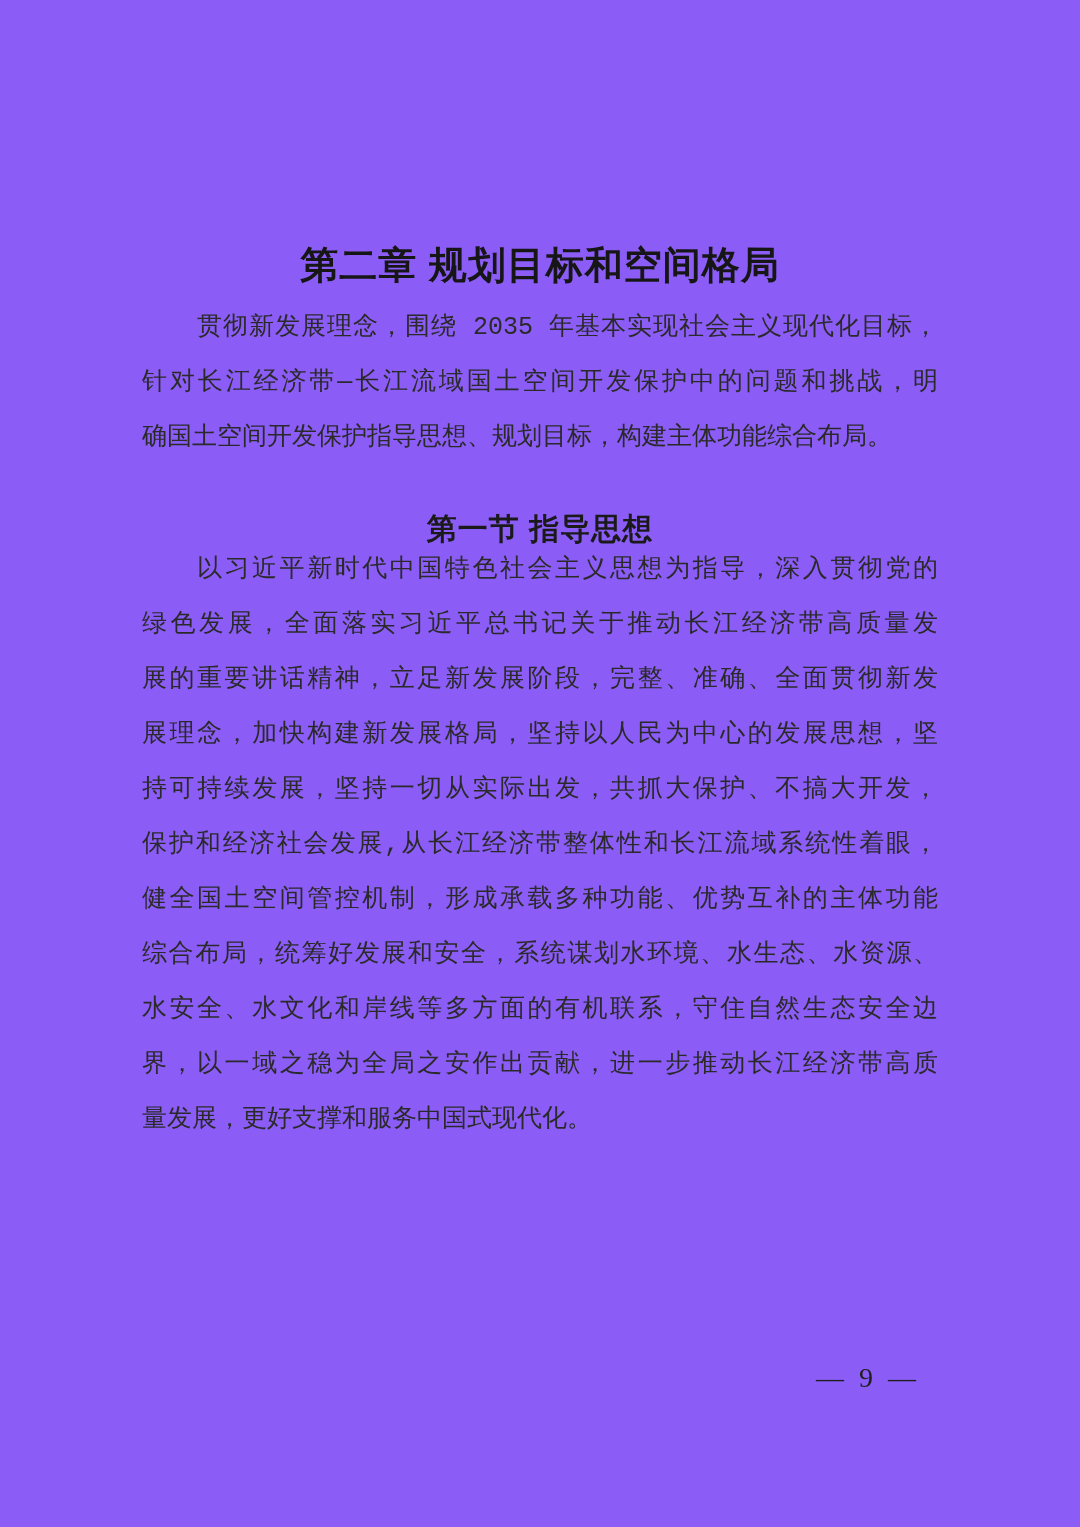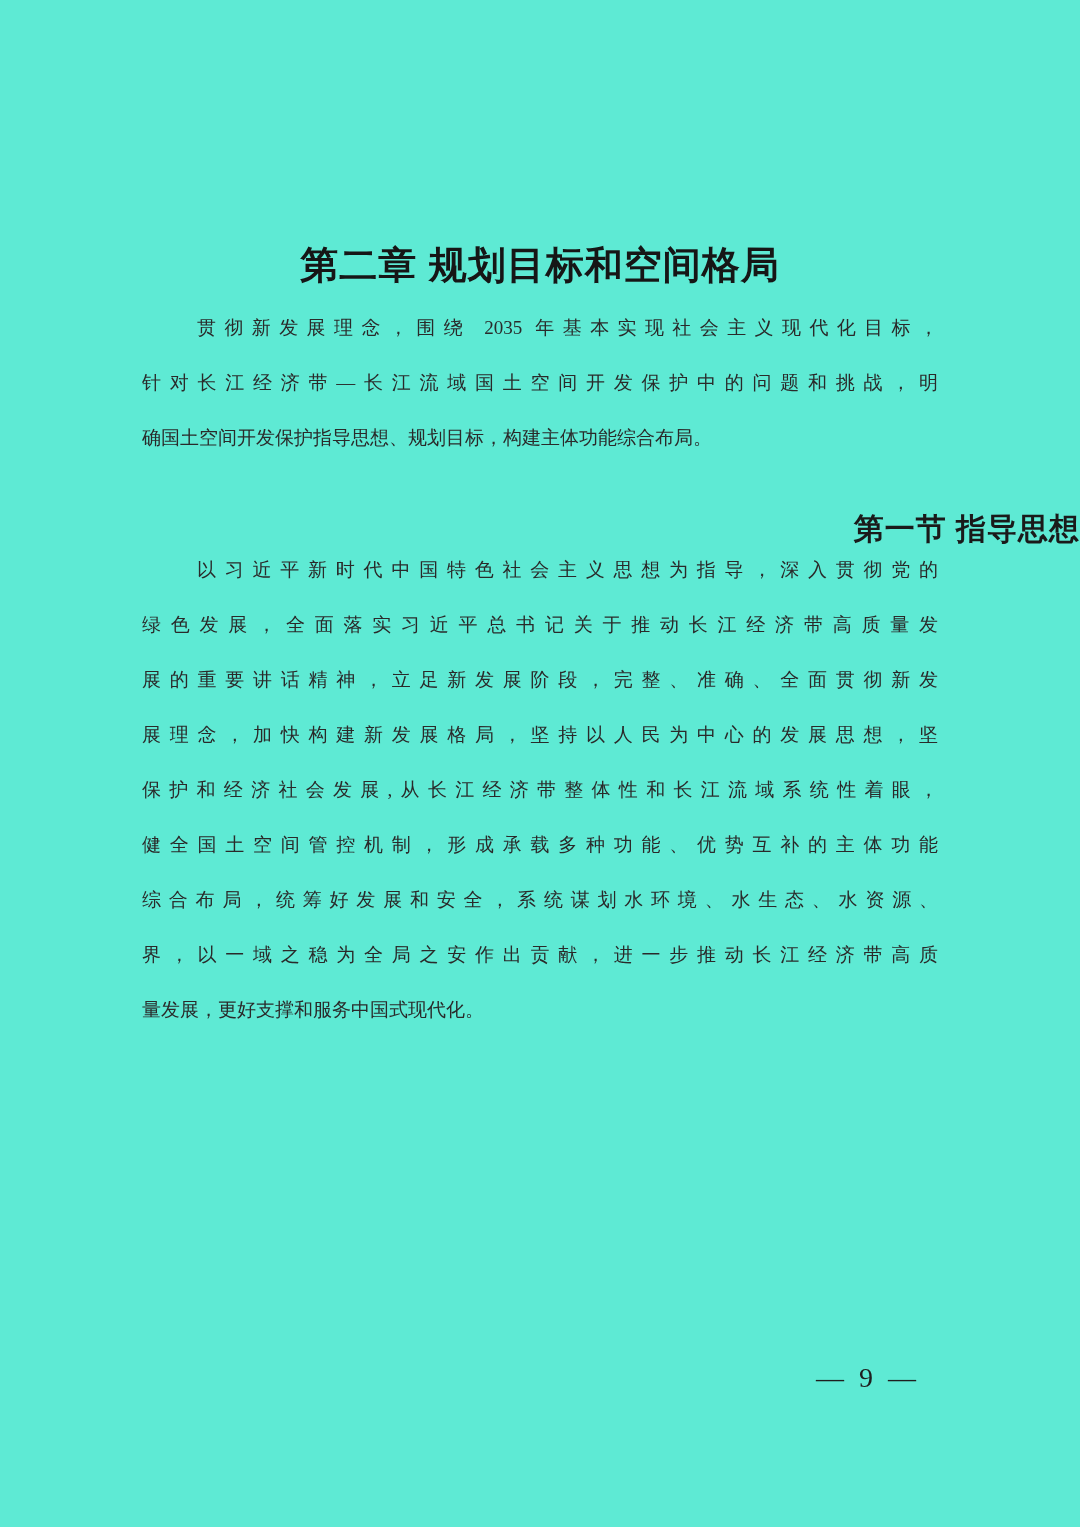--- a/index.html
+++ b/index.html
@@ -5,21 +5,21 @@
   html, body {
     margin: 0;
     padding: 0;
     background: #e8e8e8;
   }
   .page {
     position: relative;
     width: 1080px;
     height: 1527px;
     margin: 0 auto;
-    background: #5eead4;
+    background: #8b5cf6;
     font-family: "Liberation Serif", serif;
     overflow: hidden;
   }
   .chapter-title {
     position: absolute;
     top: 217px;
     left: 0;
     width: 1080px;
     text-align: center;
     font-family: "Liberation Sans", sans-serif;
@@ -27,36 +27,37 @@
     font-size: 38px;
     line-height: 46px;
     color: #161616;
     letter-spacing: 1px;
   }
   .section-title {
     position: absolute;
     top: 486px;
     left: 0;
     width: 1080px;
-    text-align: right;
+    text-align: center;
     font-family: "Liberation Sans", sans-serif;
     font-weight: 700;
     font-size: 30px;
     line-height: 36px;
     color: #1a1a1a;
     letter-spacing: 1px;
   }
   .para {
     position: absolute;
     left: 142px;
     width: 796px;
-    font-size: 19px;
+    font-size: 25px;
     line-height: 55px;
     color: #2a2a2a;
     font-weight: 400;
+    font-family: Liberation Mono, monospace;
   }
   .para-1 { top: 300px; }
   .para-2 { top: 542px; }
   .line {
     text-align: justify;
     text-align-last: justify;
     height: 55px;
     overflow: visible;
   }
   .line.first {
@@ -91,22 +92,24 @@
     <div class="line last">确国土空间开发保护指导思想、规划目标，构建主体功能综合布局。</div>
   </div>
 
   <h2 class="section-title">第一节 指导思想</h2>
 
   <div class="para para-2">
     <div class="line first">以习近平新时代中国特色社会主义思想为指导，深入贯彻党的</div>
     <div class="line">绿色发展，全面落实习近平总书记关于推动长江经济带高质量发</div>
     <div class="line">展的重要讲话精神，立足新发展阶段，完整、准确、全面贯彻新发</div>
     <div class="line">展理念，加快构建新发展格局，坚持以人民为中心的发展思想，坚</div>
+    <div class="line">持可持续发展，坚持一切从实际出发，共抓大保护、不搞大开发，</div>
     <div class="line">保护和经济社会发展,从长江经济带整体性和长江流域系统性着眼，</div>
     <div class="line">健全国土空间管控机制，形成承载多种功能、优势互补的主体功能</div>
     <div class="line">综合布局，统筹好发展和安全，系统谋划水环境、水生态、水资源、</div>
+    <div class="line">水安全、水文化和岸线等多方面的有机联系，守住自然生态安全边</div>
     <div class="line">界，以一域之稳为全局之安作出贡献，进一步推动长江经济带高质</div>
     <div class="line last">量发展，更好支撑和服务中国式现代化。</div>
   </div>
 
   <div class="page-number">— 9 —</div>
 
 </div>
 
 </body></html>

